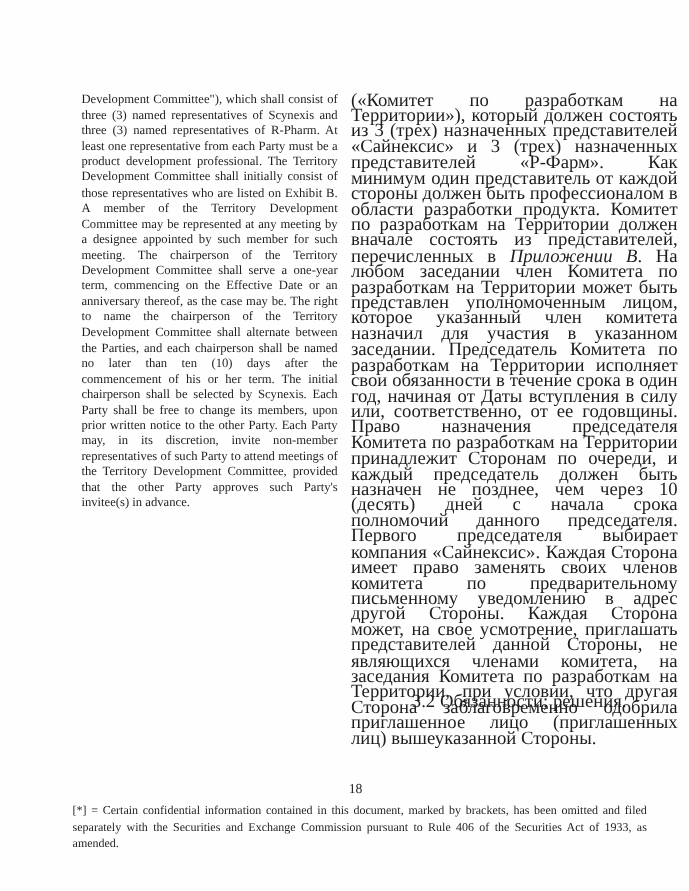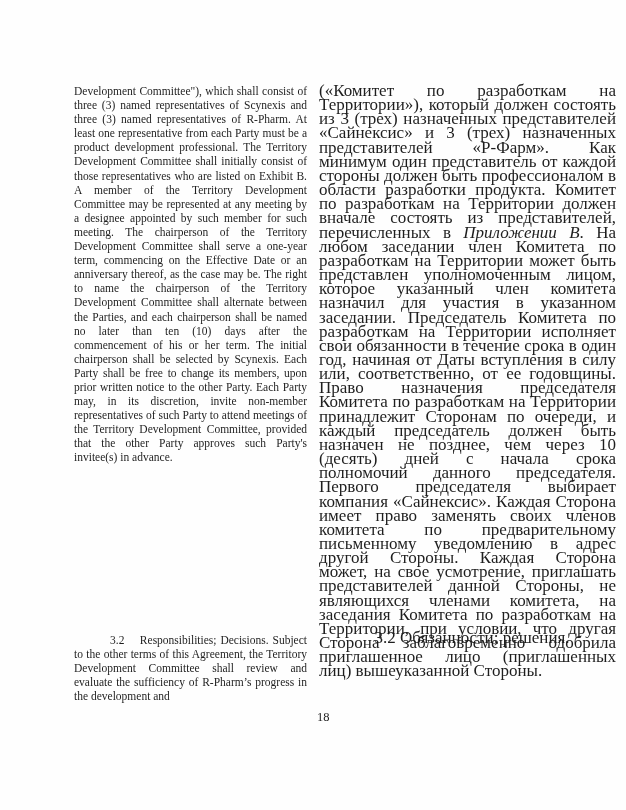--- a/index.html
+++ b/index.html
@@ -47,23 +47,23 @@
   }
   .italic { font-style: italic; }
 </style>
 </head>
 <body>
 
 <div class="page">
 
   <p id="left-para-1" class="block en-body justify">Development Committee"), which shall consist of three (3) named representatives of Scynexis and three (3) named representatives of R-Pharm. At least one representative from each Party must be a product development professional.  The Territory Development Committee shall initially consist of those representatives who are listed on Exhibit B.  A member of the Territory Development Committee may be represented at any meeting by a designee appointed by such member for such meeting.  The chairperson of the Territory Development Committee shall serve a one-year term, commencing on the Effective Date or an anniversary thereof, as the case may be. The right to name the chairperson of the Territory Development Committee shall alternate between the Parties, and each chairperson shall be named no later than ten (10) days after the commencement of his or her term.  The initial chairperson shall be selected by Scynexis. Each Party shall be free to change its members, upon prior written notice to the other Party.  Each Party may, in its discretion, invite non-member representatives of such Party to attend meetings of the Territory Development Committee, provided that the other Party approves such Party's invitee(s) in advance.</p>
 
-  <p id="left-para-32" class="block en-body justify">3.2&nbsp;&nbsp;&nbsp;&nbsp;Responsibilities; Decisions. Subject to the other terms of this Agreement, the Territory Development Committee shall review and evaluate the sufficiency of R-Pharm’s progress in the development and</p>
 
   <p id="right-para-1" class="block ru-body justify"><span>(«Комитет по разработкам на Территории»), который должен состоять из 3 (трех) назначенных представителей «Сайнексис» и 3 (трех) назначенных представителей «Р-Фарм». Как минимум один представитель от каждой стороны должен быть профессионалом в области разработки продукта. Комитет по разработкам на Территории должен вначале состоять из представителей, перечисленных в </span><span class="italic">Приложении В</span><span>. На любом заседании член Комитета по разработкам на Территории может быть представлен уполномоченным лицом, которое указанный член комитета назначил для участия в указанном заседании. Председатель Комитета по разработкам на Территории исполняет свои обязанности в течение срока в один год, начиная от Даты вступления в силу или, соответственно, от ее годовщины. Право назначения председателя Комитета по разработкам на Территории принадлежит Сторонам по очереди, и каждый председатель должен быть назначен не позднее, чем через 10 (десять) дней с начала срока полномочий данного председателя. Первого председателя выбирает компания «Сайнексис». Каждая Сторона имеет право заменять своих членов комитета по предварительному письменному уведомлению в адрес другой Стороны. Каждая Сторона может, на свое усмотрение, приглашать представителей данной Стороны, не являющихся членами комитета, на заседания Комитета по разработкам на Территории, при условии, что другая Сторона заблаговременно одобрила приглашенное лицо (приглашенных лиц) вышеуказанной Стороны.</span></p>
 
   <p id="right-heading-32" class="block ru-body">3.2 Обязанности; решения.</p>
 
 
   <div id="page-number" class="block">18</div>
 
+  <p id="footnote" class="block justify">[*] = Certain confidential information contained in this document, marked by brackets, has been omitted and filed separately with the Securities and Exchange Commission pursuant to Rule 406 of the Securities Act of 1933, as amended.</p>
 
 </div>
 
 </body></html>

